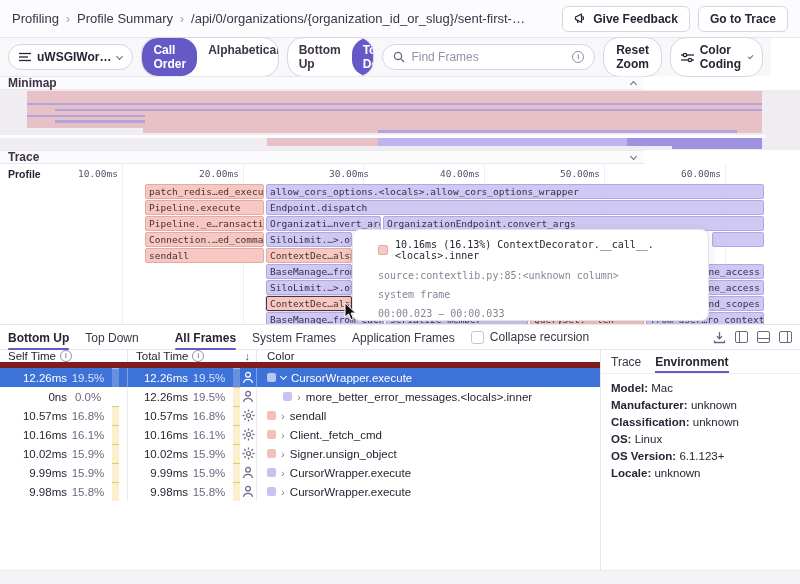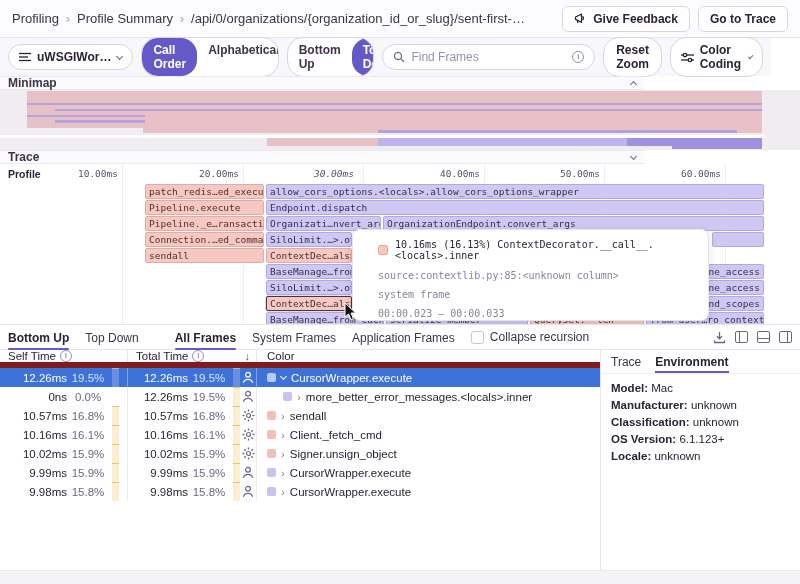--- a/index.html
+++ b/index.html
@@ -277,21 +277,21 @@
       <div class="t3">system frame</div>
       <div class="t4">00:00.023 — 00:00.033</div>
     </div>
     <span id="cursor">
       <svg width="13" height="19" viewBox="0 0 13 19">
           <path d="M1 1 L1 15 L4.6 11.9 L6.9 17.6 L9.4 16.6 L7.1 11 L11.7 11 Z" fill="#111" stroke="#fff" stroke-width="1"></path>
         </svg>
     </span>
   <span class="tick" style="left: 64px;">10.00ms</span>
       <span class="tick" style="left: 185px;">20.00ms</span>
-      <span class="tick" style="left: 300px; font-style: italic;">30.00ms</span>
+      <span class="tick" style="left: 315px;">30.00ms</span>
       <span class="tick" style="left: 426px;">40.00ms</span>
       <span class="tick" style="left: 546px;">50.00ms</span>
       <span class="tick" style="left: 667px;">60.00ms</span>
     </div>
 
   <div class="tabbar">
     <span class="tab active">Bottom Up</span>
     <span class="tab">Top Down</span>
     <span class="tab-gap"></span>
     <span class="tab active">All Frames</span>
@@ -526,19 +526,20 @@
 
   <div id="details">
     <div class="dtabs">
       <span class="dtab">Trace</span>
       <span class="dtab active">Environment</span>
     </div>
     <div class="dfields" id="dfields">
         <div><b>Model:</b> Mac</div>
         <div><b>Manufacturer:</b> unknown</div>
         <div><b>Classification:</b> unknown</div>
+        <div><b>OS:</b> Linux</div>
         <div><b>OS Version:</b> 6.1.123+</div>
         <div><b>Locale:</b> unknown</div>
       </div>
   </div>
 
   <div class="footer"></div>
 </div>
 
 </body></html>

